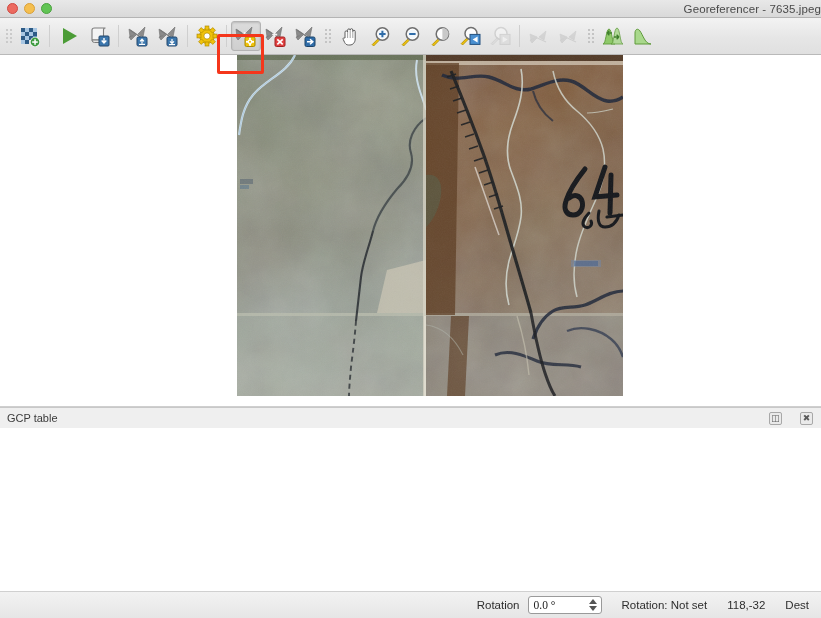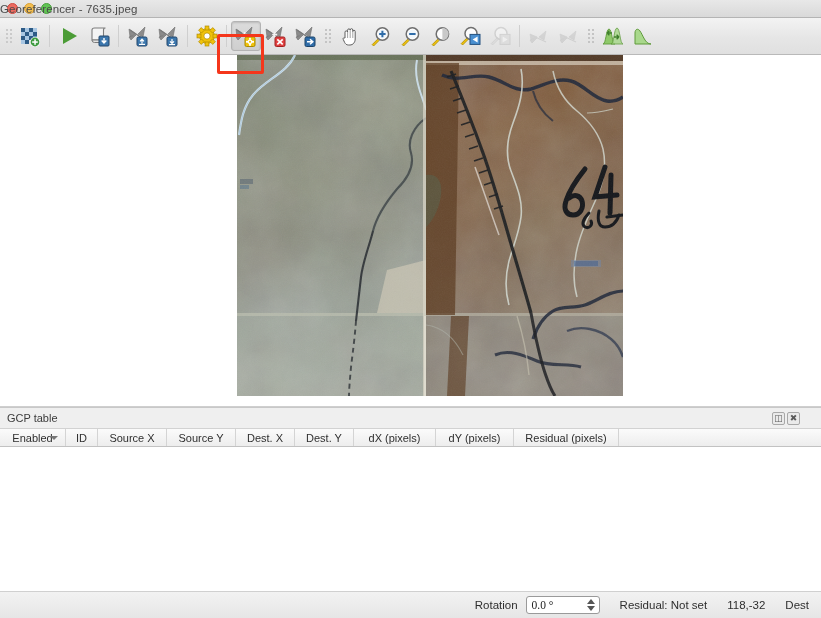--- a/index.html
+++ b/index.html
@@ -27,21 +27,21 @@
     display: flex; align-items: center;
   }
   .traffic {
     display: flex; gap: 6px; margin-left: 7px; align-items: center;
   }
   .tl { width: 11px; height: 11px; border-radius: 50%; display: block; }
   .tl-close { background: #ec6a5f; border: 1px solid #d04a42; }
   .tl-min   { background: #f5bf4f; border: 1px solid #d8a03a; }
   .tl-max   { background: #61c454; border: 1px solid #4aa13f; }
   .title-text {
-    position: absolute; left: 0; right: 0; text-align: left;
+    position: absolute; left: 0; right: 0; text-align: right;
     font-size: 11.5px; color: #4a4a4a; line-height: 18px;
     letter-spacing: .1px;
     border-radius: 8px;
   }
 
   
   .toolbar {
     height: 37px;
     background: linear-gradient(to bottom, #f3f3f3 0%, #e6e6e6 55%, #e0e0e0 100%);
     border-bottom: 1px solid #b9b9b9;
@@ -103,23 +103,23 @@
   
   .dock {
     flex: 0 0 auto;
     background: #f0f0f0;
     border-top: 1px solid #c8c8c8;
     display: flex; flex-direction: column;
     height: 185px;
   }
   .dock-title {
     height: 20px; display: flex; align-items: center;
-    padding: 0 21px 0 7px;
+    padding: 0 8px 0 7px;
     background: #efefef;
-    font-size: 11px; color: #3b3b3b;
+    font-size: 11px; color: #3b3b3b; gap: 16px;
   }
   .dock-title .spacer { flex: 1 1 auto; }
   .dock-btn {
     width: 13px; height: 13px; margin-left: 2px;
     border: 1px solid #a8a8a8; border-radius: 2px;
     background: #eaeaea;
     display: flex; align-items: center; justify-content: center;
     color: #5a5a5a; font-size: 9px; line-height: 1;
   }
   .tbl-head {
@@ -629,43 +629,31 @@
   </div>
 
   <div class="dock">
     <div class="dock-title">
       <span>GCP table</span>
       <span class="spacer"></span>
       <span class="dock-btn">◫</span>
       <span class="dock-btn">✖</span>
     </div>
 
-    <div class="tbl-head">
-      <div class="th sorted" style="width:66px">Enabled</div>
-      <div class="th" style="width:32px">ID</div>
-      <div class="th" style="width:69px">Source X</div>
-      <div class="th" style="width:69px">Source Y</div>
-      <div class="th" style="width:59px">Dest. X</div>
-      <div class="th" style="width:59px">Dest. Y</div>
-      <div class="th" style="width:82px">dX (pixels)</div>
-      <div class="th" style="width:78px">dY (pixels)</div>
-      <div class="th" style="width:105px">Residual (pixels)</div>
-      <div class="th filler"></div>
-    </div>
 
     <div class="tbl-body"></div>
   </div>
 
   <div class="statusbar">
     <span class="sb-label">Rotation</span>
     <div class="spin">
       <span class="val">0.0 °</span>
       <span class="arrows">
         <i class="up"></i>
           <i class="down"></i>
       </span>
     </div>
-    <span class="sb-item">Residual: Not set</span>
+    <span class="sb-item">Rotation: Not set</span>
     <span class="sb-item">118,-32</span>
     <span class="sb-item">Dest</span>
   </div>
 
 </div>
 
 </body></html>

